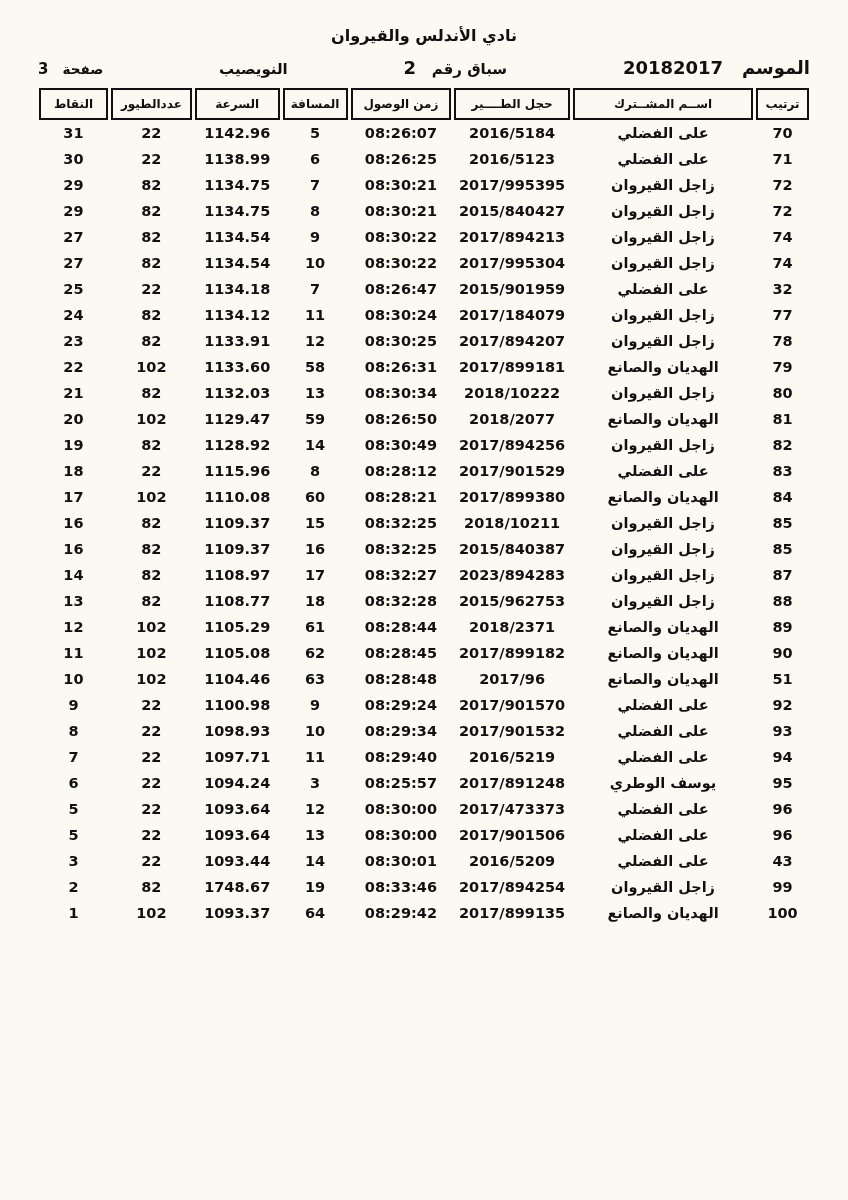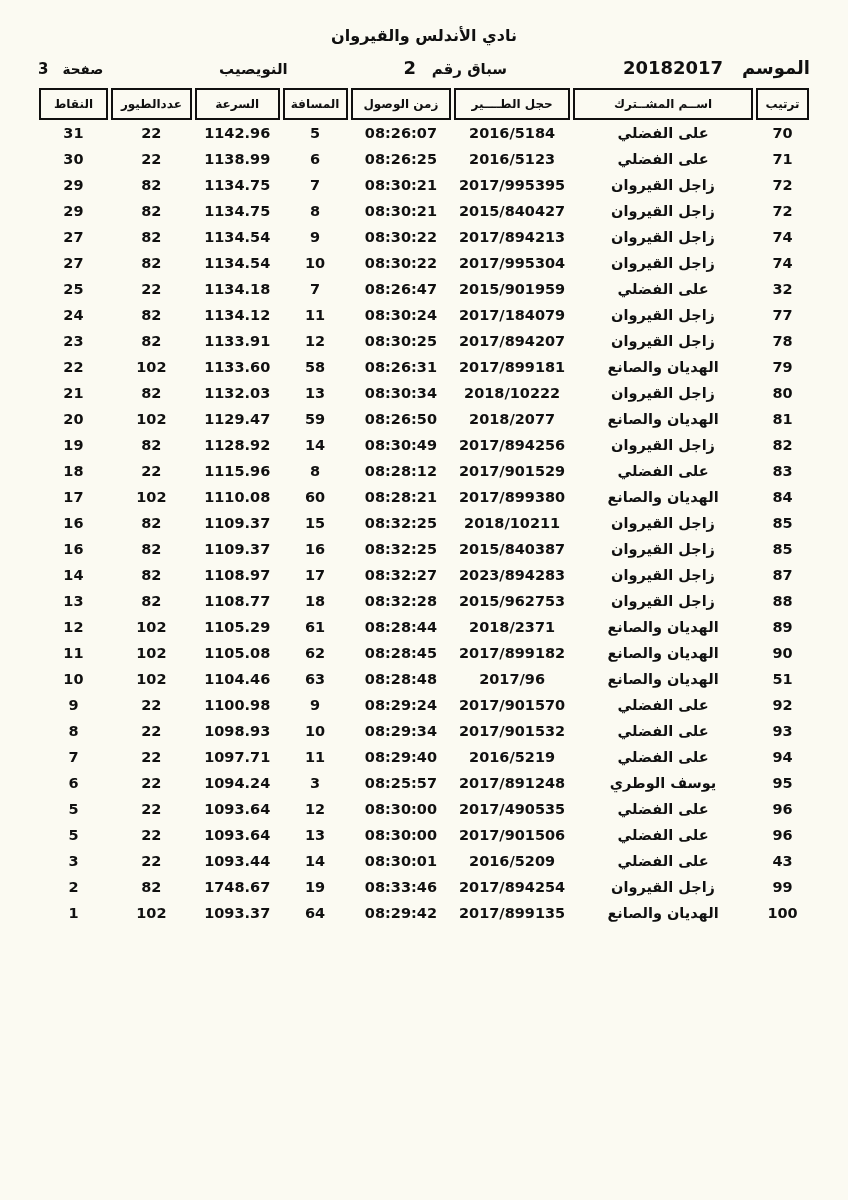--- a/index.html
+++ b/index.html
@@ -380,21 +380,21 @@
         <td class="ltr">2017/891248</td>
         <td class="ltr">08:25:57</td>
         <td>3</td>
         <td class="ltr">1094.24</td>
         <td>22</td>
         <td>6</td>
       </tr>
         <tr>
         <td>96</td>
         <td>على الفضلي</td>
-        <td class="ltr">2017/490535</td>
+        <td class="ltr">2017/473373</td>
         <td class="ltr">08:30:00</td>
         <td>12</td>
         <td class="ltr">1093.64</td>
         <td>22</td>
         <td>5</td>
       </tr>
         <tr>
         <td>96</td>
         <td>على الفضلي</td>
         <td class="ltr">2017/901506</td>

